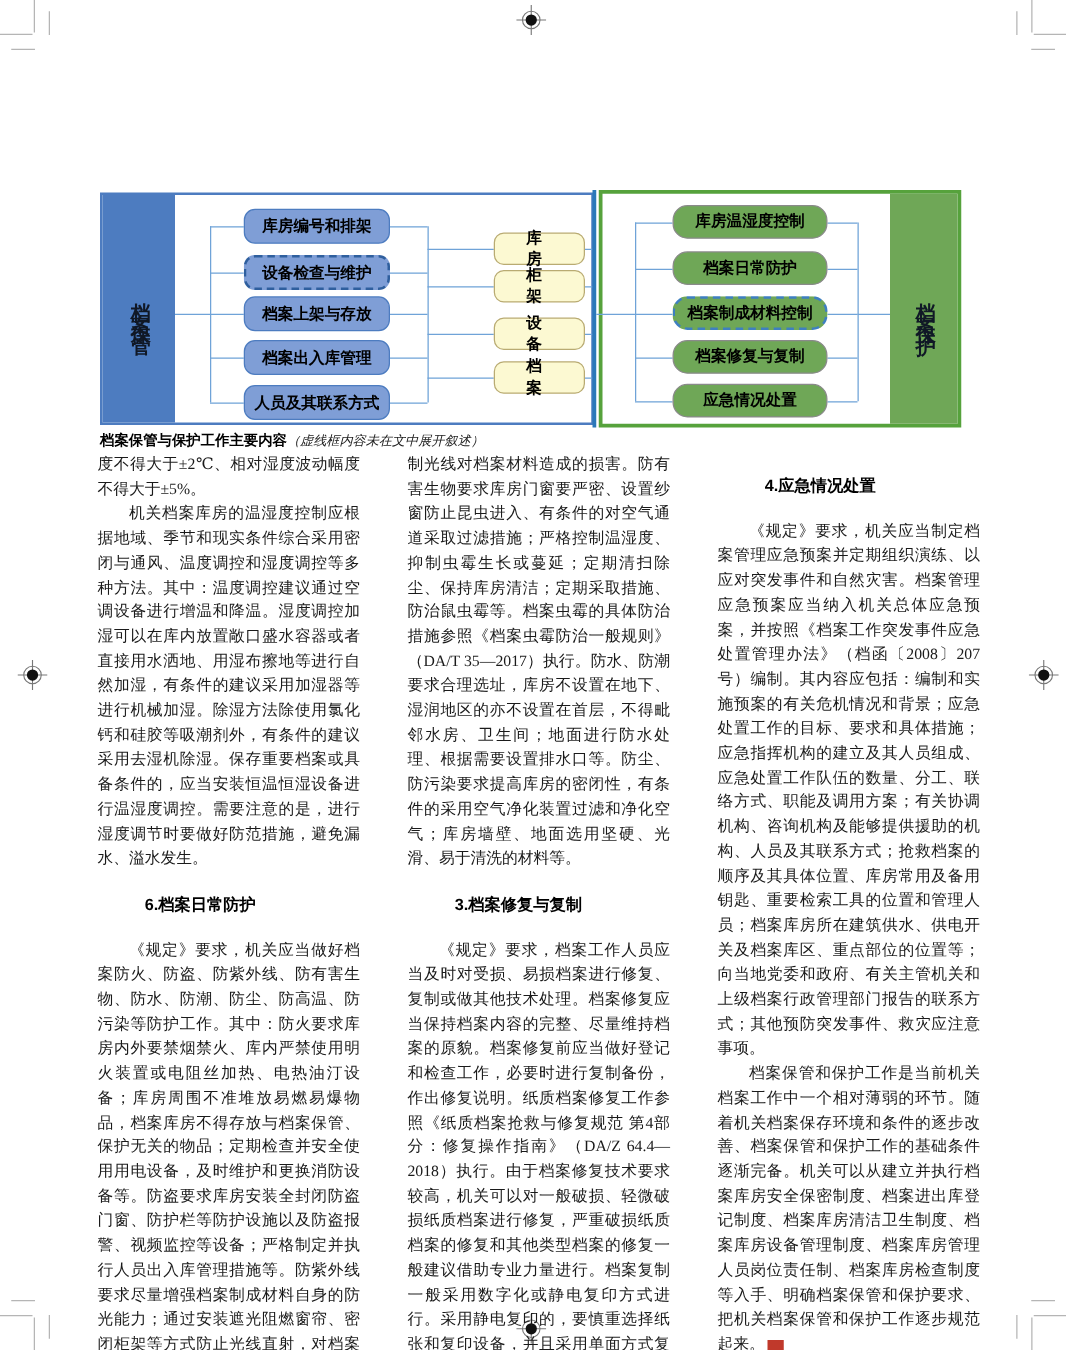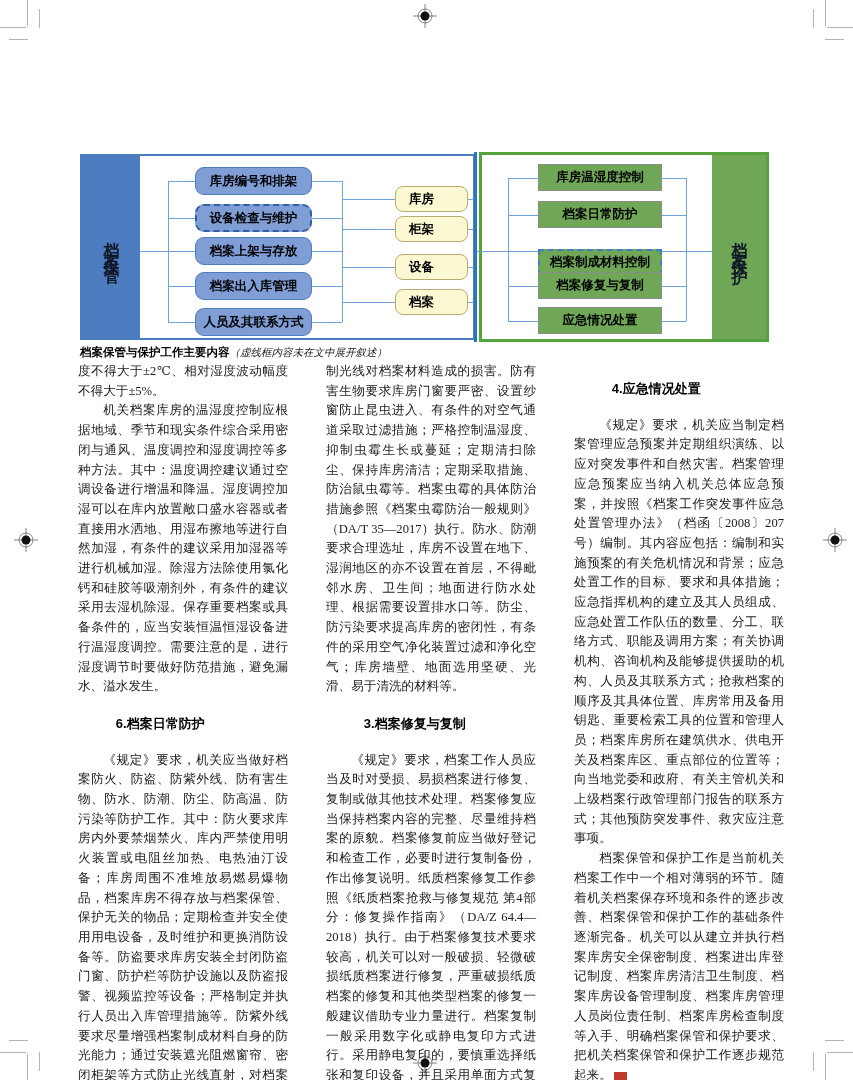--- a/index.html
+++ b/index.html
@@ -17,28 +17,28 @@
   .abs{position:absolute;}
   .blue-outline{left:0;top:2px;width:395px;height:186px;border:2px solid #4d7cc0;background:#fff;}
   .blue-bar{left:2px;top:4px;width:58px;height:182px;background:#4d7cc0;display:flex;align-items:center;justify-content:center;}
   .vlabel{writing-mode:vertical-rl;font-family:"Liberation Sans","DejaVu Sans",sans-serif;font-weight:bold;font-size:16px;letter-spacing:0.55em;color:#101826;}
   .cl{position:absolute;background:#6fa3d8;}
   .bbox{left:115px;width:117px;height:28px;background:#7f9ed6;border:1px solid #4d7cc0;border-radius:9px;
         display:flex;align-items:center;justify-content:center;
         font-family:"Liberation Sans","DejaVu Sans",sans-serif;font-size:12.5px;font-weight:600;color:#000;}
   .bbox.dashed{border:2px dashed #2f5f9e;}
   .ybox{left:315px;width:73px;height:26px;background:#fcf9d2;border:1px solid #b9ab72;border-radius:8px;
-        display:flex;align-items:center;justify-content:space-between;padding:0 13px;
+        display:flex;align-items:center;justify-content:space-between;padding:0 25px;
         font-family:"Liberation Sans","DejaVu Sans",sans-serif;font-size:12.5px;font-weight:600;color:#000;}
   .divider{left:394px;top:0;width:3px;height:190px;background:#2b78b9;}
   .green-outline{left:399px;top:0;width:290px;height:190px;border:3px solid #56a23c;background:#fff;}
-  .gbox{left:458px;width:124px;height:27px;background:#6fa757;border:1px solid #8a8a8a;border-radius:0;
+  .gbox{left:458px;width:124px;height:27px;background:#6fa757;border:1px solid #8a8a8a;border-radius:12px;
         display:flex;align-items:center;justify-content:center;
         font-family:"Liberation Sans","DejaVu Sans",sans-serif;font-size:12.5px;font-weight:600;color:#000;}
-  .gbox.dashed{border:2px dashed #3e7fc1;margin-top:12px;}
+  .gbox.dashed{border:2px dashed #3e7fc1;}
   .green-bar{left:632px;top:3px;width:54px;height:184px;background:#6fa757;display:flex;align-items:center;justify-content:center;}
   
   .caption{position:absolute;left:80px;top:345px;width:620px;font-size:11.5px;}
   .caption .cap-title{font-family:"Liberation Sans","DejaVu Sans",sans-serif;font-weight:bold;color:#000;}
   .caption .cap-note{font-style:italic;font-size:10.5px;color:#222;}
   
   .columns{position:absolute;left:78px;top:362px;width:706px;height:650px;display:flex;gap:38px;}
   .col{width:218px;}
   .col3{display:flex;flex-direction:column;height:650px;}
   .col p{margin:0;font-size:12.6px;line-height:19.7px;text-align:justify;}

